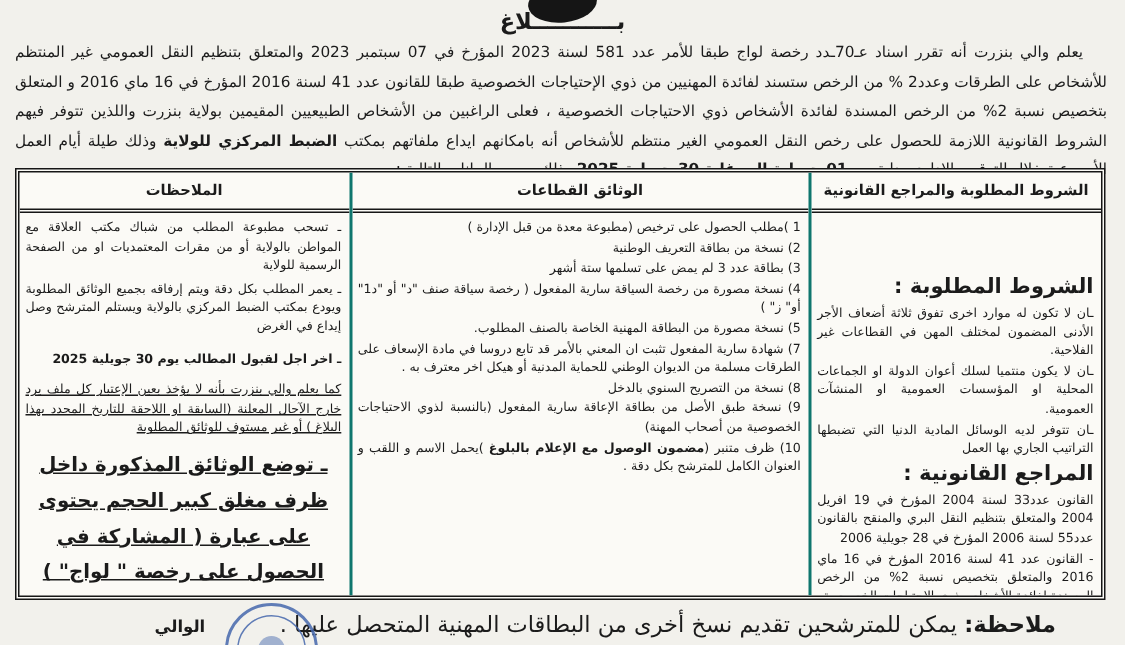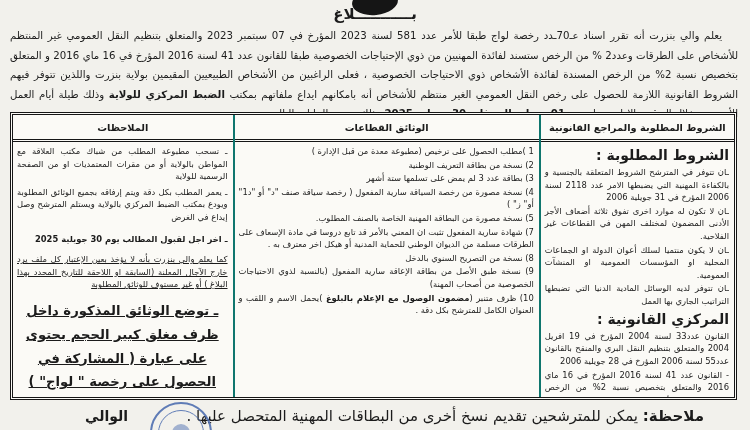--- a/index.html
+++ b/index.html
@@ -21,21 +21,21 @@
     text-align:justify;text-indent:16px;
   }
   .b{font-weight:bold;}
   .u{text-decoration:underline;}
   .main-table{
     position:absolute;top:112px;right:13px;left:10px;bottom:30px;
     display:flex;border:3px double #161616;background:#fbfaf6;overflow:hidden;
   }
   .col{display:flex;flex-direction:column;overflow:hidden;}
   .col + .col{border-left:none;border-right:2px solid #0f766e;}
-  .col-conditions{flex:0 0 26.8%;}
+  .col-conditions{flex:0 0 26.8%;gap:36px;}
   .col-documents{flex:0 0 42.2%;}
   .col-notes{flex:1 1 auto;}
   .col-header{
     border-bottom:3px double #161616;text-align:center;font-weight:bold;
     font-size:9.8px;padding:7px 2px 6px 2px;flex:0 0 auto;
   }
   .col-body{
     padding:3px 5px 2px 4px;font-size:8.4px;line-height:1.5;
     text-align:justify;overflow:hidden;flex:1 1 auto;
   }
@@ -47,21 +47,21 @@
   .note-deadline{font-weight:bold;margin:9px 0 8px 0;}
   .note-warning{text-decoration:underline;margin-bottom:8px;}
   .big-note{
     font-size:13.2px;font-weight:bold;text-decoration:underline;
     text-align:center;line-height:1.8;margin-top:6px;padding:0 2px;
   }
   .footer-note{
     position:absolute;bottom:5px;right:46px;font-size:15px;
   }
   .governor{
-    position:absolute;bottom:6px;left:85px;font-weight:bold;font-size:14px;
+    position:absolute;bottom:6px;left:103px;font-weight:bold;font-size:11px;
   }
   .stamp{
     position:absolute;left:150px;bottom:-34px;width:58px;height:58px;
     border:2.5px solid #4668ad;border-radius:50%;opacity:.85;
   }
   .stamp-inner{
     position:absolute;inset:6px;border:1.3px solid #4668ad;border-radius:50%;
   }
   .stamp-core{
     position:absolute;inset:20px;background:#4668ad;border-radius:50%;opacity:.55;
@@ -77,25 +77,24 @@
   <div class="doc-title">بـــــــــــلاغ</div>
 
   <div class="intro"><span>يعلم والي بنزرت  أنه تقرر اسناد عـ70ـدد رخصة لواج طبقا للأمر عدد 581 لسنة 2023 المؤرخ في 07 سبتمبر 2023 والمتعلق بتنظيم النقل العمومي غير المنتظم للأشخاص على الطرقات وعدد2 % من الرخص ستسند لفائدة المهنيين من ذوي الإحتياجات الخصوصية طبقا للقانون عدد 41 لسنة 2016 المؤرخ في 16 ماي 2016 و المتعلق بتخصيص نسبة 2% من الرخص المسندة لفائدة الأشخاص ذوي الاحتياجات الخصوصية ، فعلى الراغبين من الأشخاص الطبيعيين المقيمين بولاية بنزرت واللذين تتوفر فيهم الشروط القانونية اللازمة للحصول على رخص النقل العمومي الغير منتظم للأشخاص أنه بامكانهم ايداع ملفاتهم بمكتب </span><span class="b">الضبط المركزي للولاية</span><span> وذلك طيلة أيام العمل الأسبوعية خلال التوقيت الإداري بداية من </span><span class="b">01 جويلية إلى غاية 30 جويلية 2025</span><span> وذلك حسب البيانات التالية :</span></div>
 
   <div class="main-table">
 
     <div class="col col-conditions">
       <div class="col-header">الشروط المطلوبة والمراجع القانونية</div>
       <div class="col-body">
         <div class="subhead">الشروط المطلوبة :</div>
-        <div class="c-line">ـان تتوفر في المترشح الشروط المتعلقة بالجنسية و بالكفاءة المهنية التي يضبطها الامر عدد 2118 لسنة 2006 المؤرخ في 31 جويلية 2006</div>
         <div class="c-line">ـان لا تكون له موارد اخرى تفوق ثلاثة أضعاف الأجر الأدنى المضمون لمختلف المهن في القطاعات غير الفلاحية.</div>
         <div class="c-line">ـان لا يكون منتميا لسلك أعوان الدولة او الجماعات المحلية او المؤسسات العمومية او المنشآت العمومية.</div>
         <div class="c-line">ـان تتوفر لديه الوسائل المادية الدنيا التي تضبطها التراتيب الجاري بها العمل</div>
-        <div class="subhead">المركزي القانونية :</div>
+        <div class="subhead">المراجع القانونية :</div>
         <div class="c-line">القانون عدد33 لسنة 2004 المؤرخ في 19 افريل 2004 والمتعلق بتنظيم النقل البري والمنقح بالقانون عدد55 لسنة 2006 المؤرخ في 28 جويلية 2006</div>
         <div class="c-line">- القانون عدد 41 لسنة 2016 المؤرخ في 16 ماي 2016 والمتعلق بتخصيص نسبة 2% من الرخص المسندة لفائدة الأشخاص ذوي الاحتياجات الخصوصية.</div>
 
       </div>
     </div>
 
     <div class="col col-documents">
       <div class="col-header">الوثائق القطاعات</div>
       <div class="col-body">
         <div class="doc-item">1 )مطلب الحصول على ترخيص (مطبوعة معدة من قبل الإدارة )</div>

